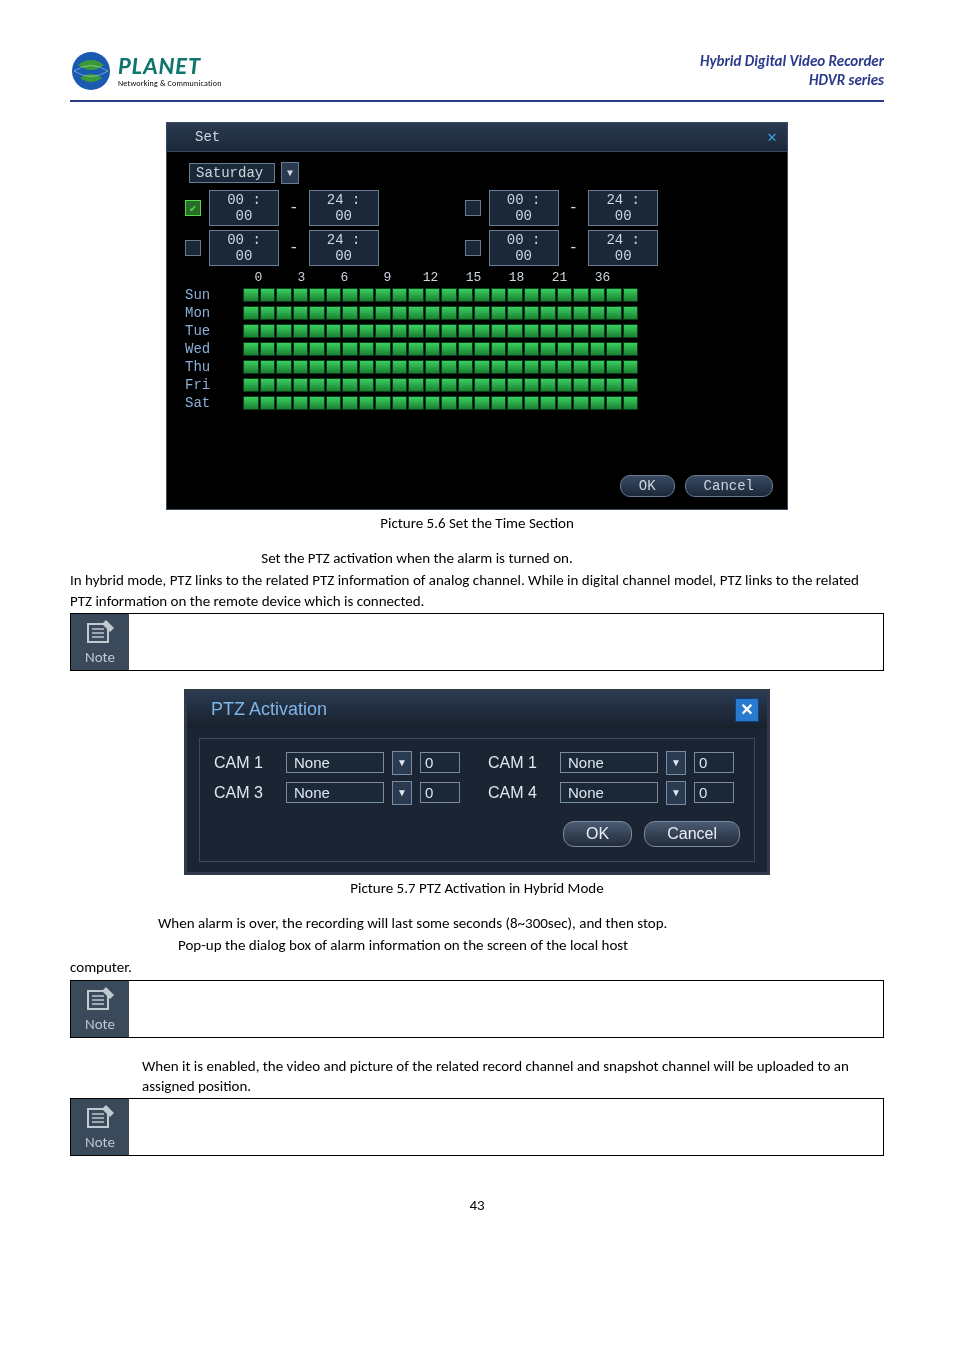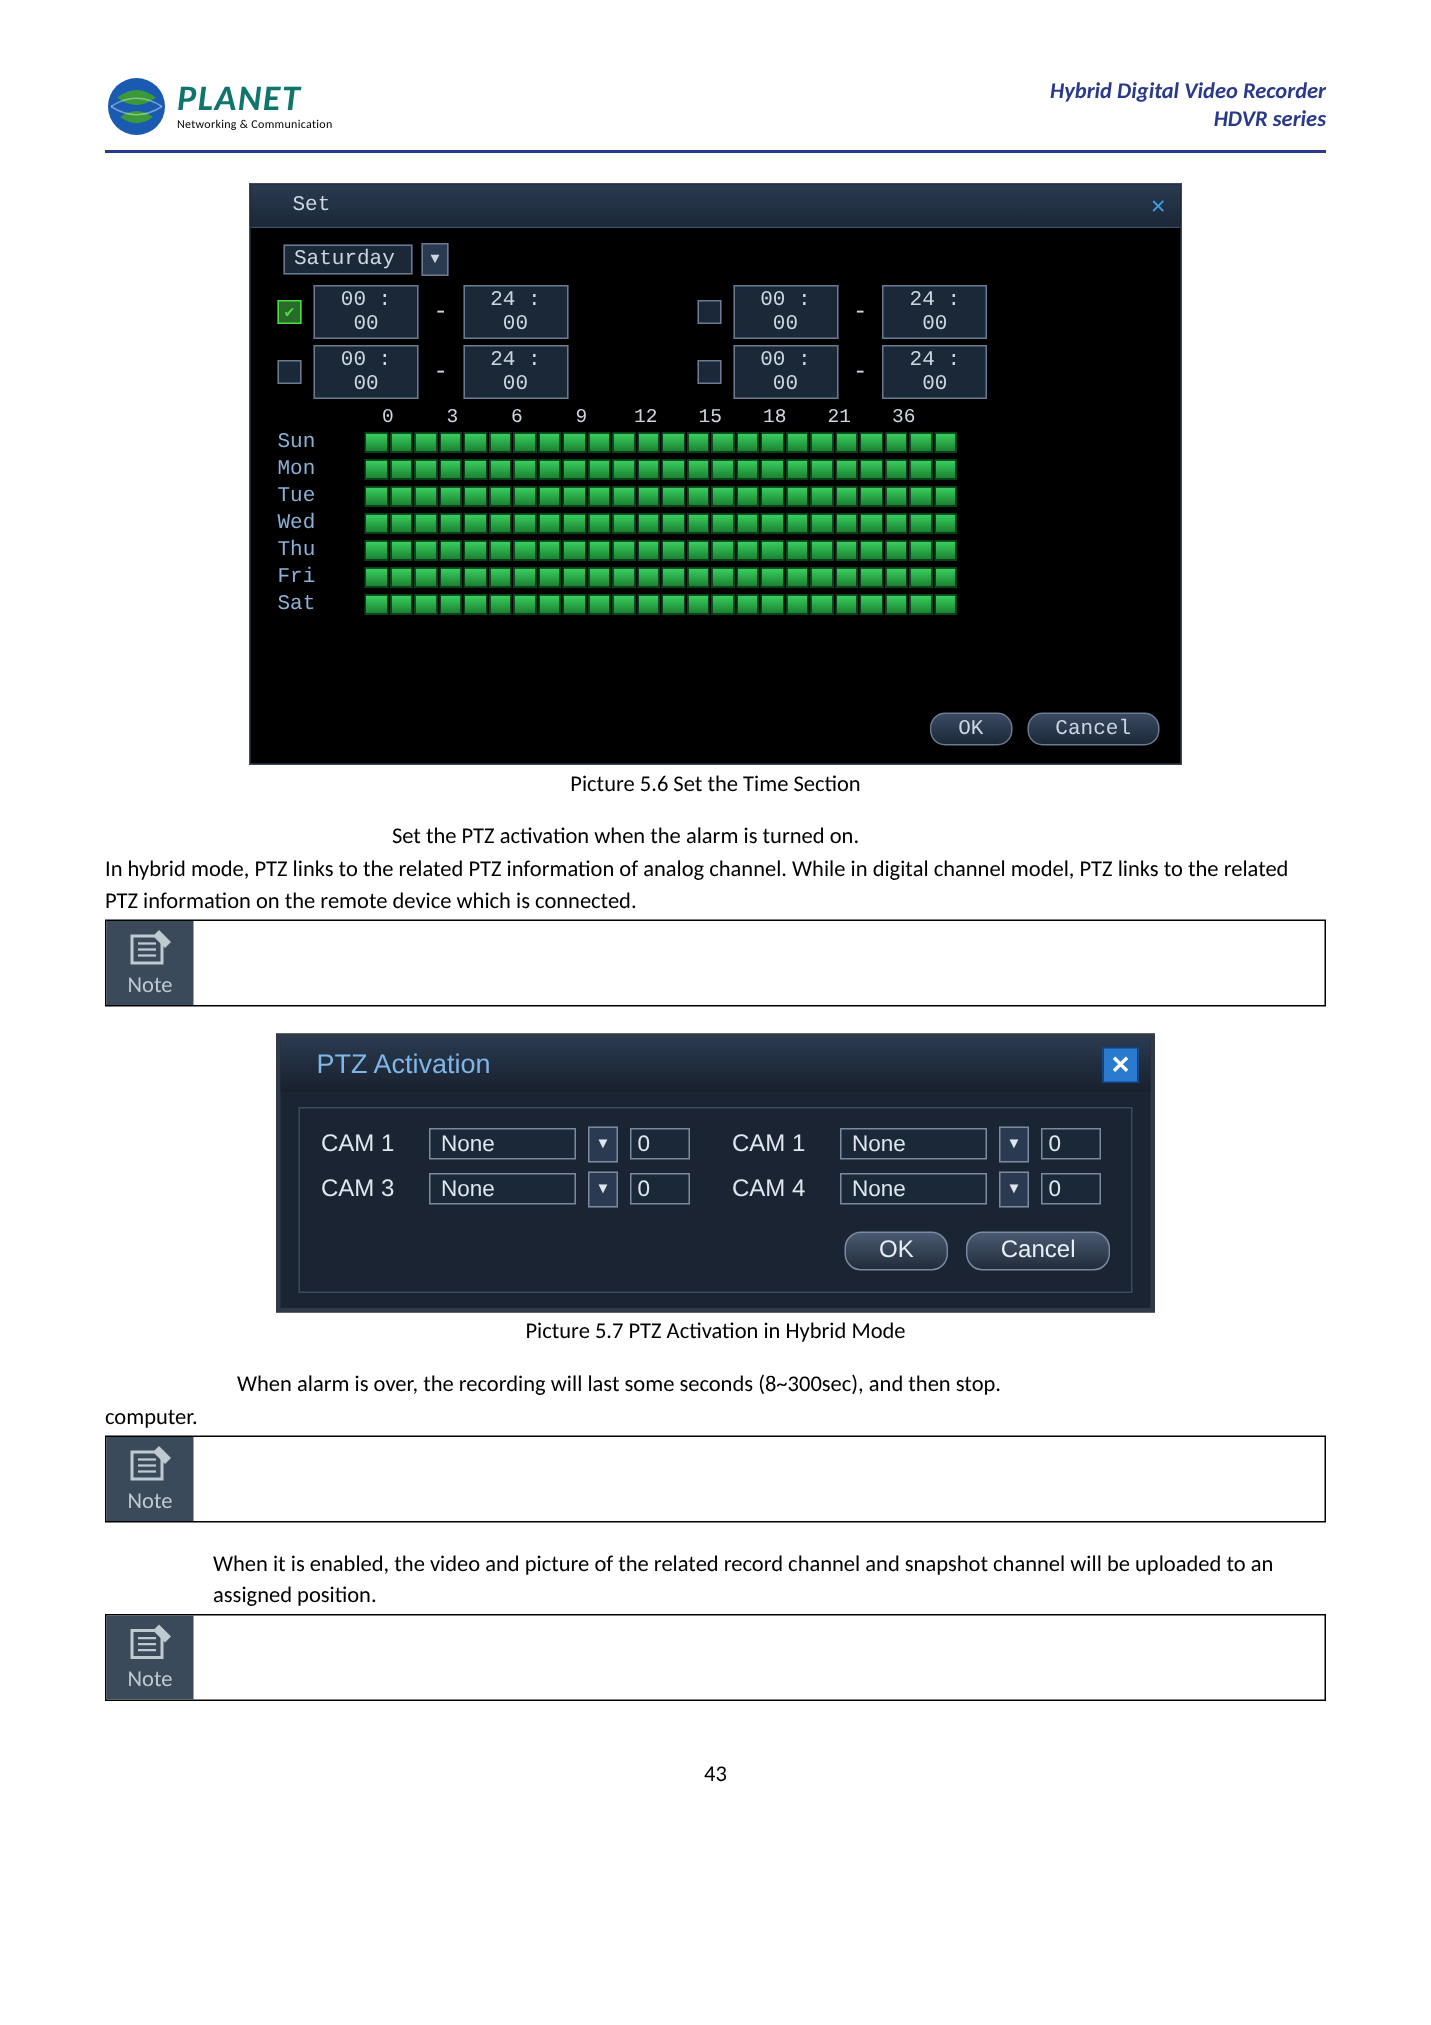--- a/index.html
+++ b/index.html
@@ -652,20 +652,21 @@
       </div>
       <div class="ptz-footer">
         <span class="ptz-btn">OK</span>
         <span class="ptz-btn">Cancel</span>
       </div>
     </div>
   </div>
   <div class="caption">Picture 5.7 PTZ Activation in Hybrid Mode</div>
 
   <p class="body-text" style="margin-left:88px;">When alarm is over, the recording will last some seconds (8~300sec), and then stop.</p>
+  <p class="body-text" style="margin-left:108px;">Pop-up the dialog box of alarm information on the screen of the local host</p>
   <p class="body-text">computer.</p>
 
   <div class="note-box">
     <div class="note-icon-cell">
       <svg width="32" height="28" viewBox="0 0 32 28">
         <rect x="4" y="6" width="20" height="18" fill="none" stroke="#c0c8d0" stroke-width="2"></rect>
         <line x1="8" y1="11" x2="20" y2="11" stroke="#c0c8d0" stroke-width="1.5"></line>
         <line x1="8" y1="15" x2="20" y2="15" stroke="#c0c8d0" stroke-width="1.5"></line>
         <line x1="8" y1="19" x2="20" y2="19" stroke="#c0c8d0" stroke-width="1.5"></line>
         <path d="M22 2 L30 10 L26 14 L18 6 Z" fill="#c0c8d0"></path>

